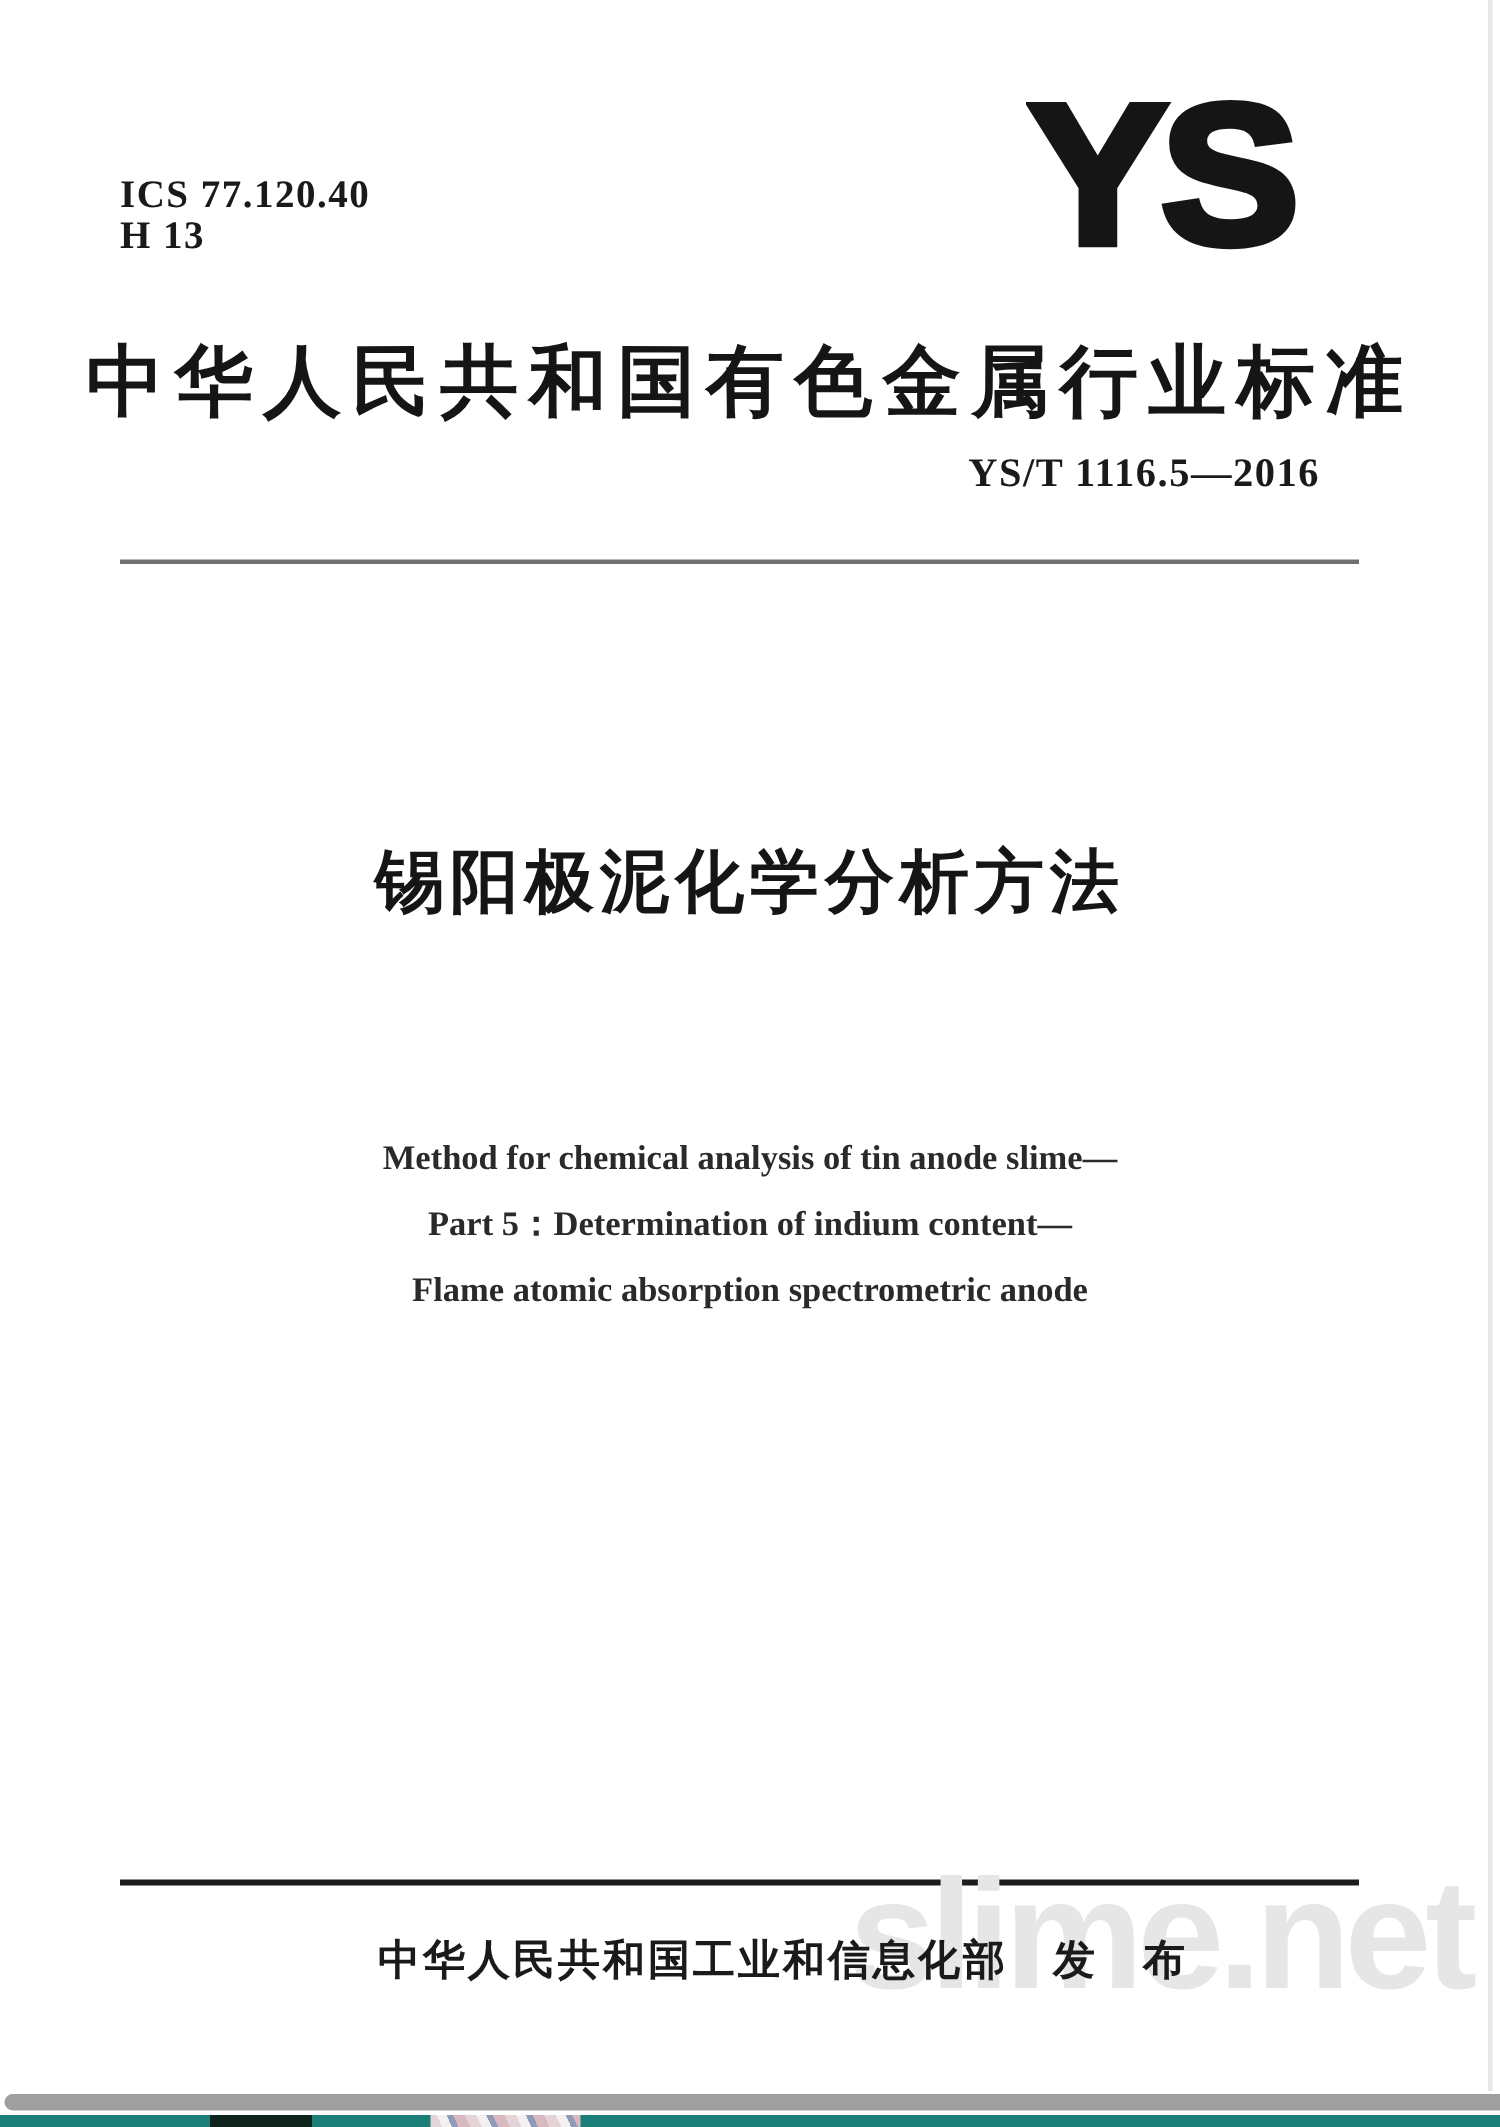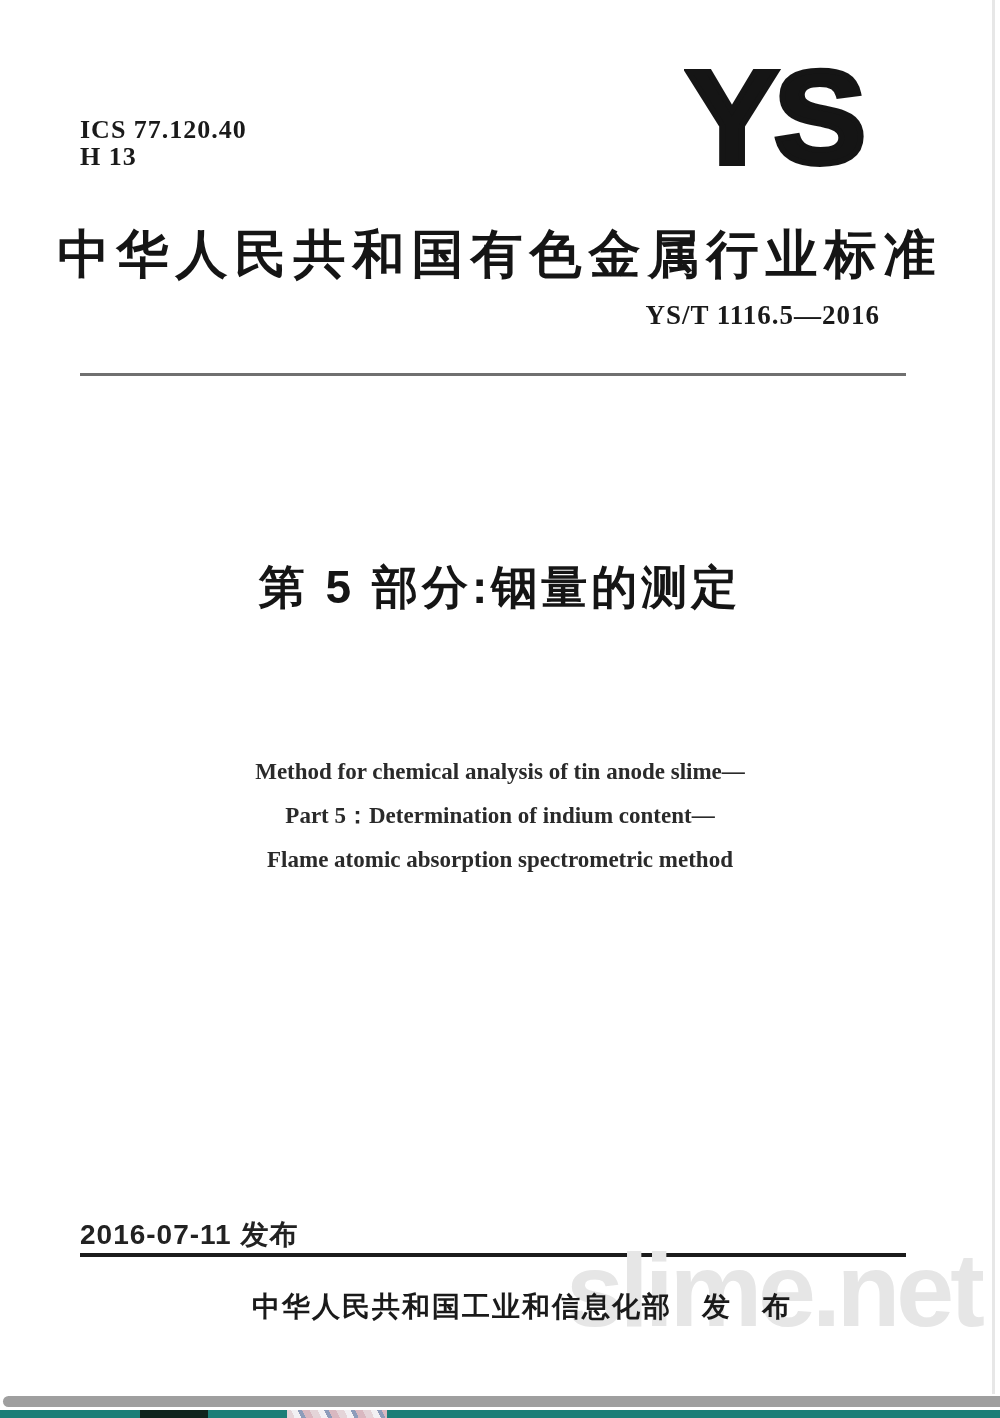--- a/index.html
+++ b/index.html
@@ -131,31 +131,30 @@
 
   <div class="ys-logo">YS</div>
 
   <div class="header-title">中华人民共和国有色金属行业标准</div>
 
   <div class="std-number">YS/T 1116.5—2016</div>
 
   <div class="rule-top"></div>
 
   <div class="title-cn">
-    <div>第 5 部分:铟量的测定</div>
+    <div>锡阳极泥化学分析方法</div>
   </div>
 
   <div class="title-en">
     <div>Method for chemical analysis of tin anode slime—</div>
     <div>Part 5：Determination of indium content—</div>
-    <div>Flame atomic absorption spectrometric method</div>
+    <div>Flame atomic absorption spectrometric anode</div>
   </div>
 
   <div class="dates-row">
-    <span>2016-07-11 发布</span>
   </div>
 
   <div class="rule-bottom"></div>
 
   <div class="watermark">slime.net</div>
 
   <div class="publisher-row">
     <span>中华人民共和国工业和信息化部</span>
     <span>发　布</span>
   </div>

